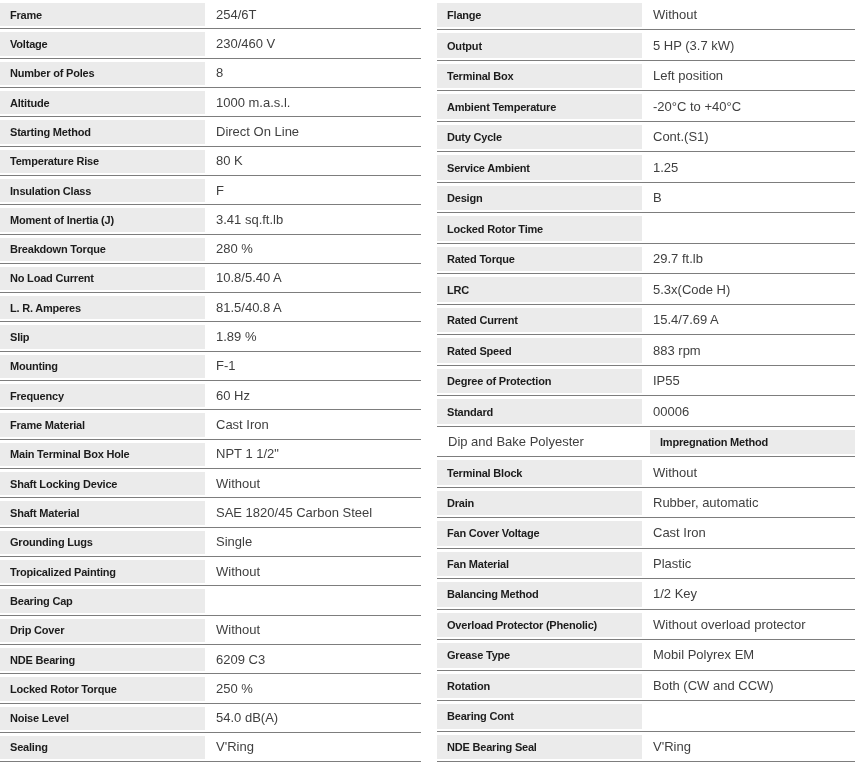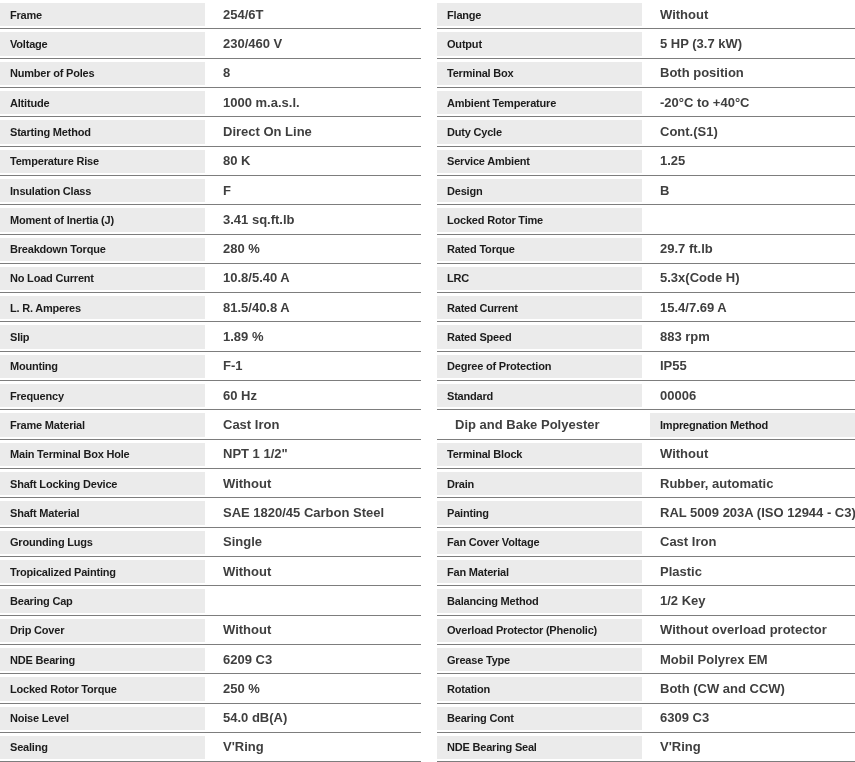--- a/index.html
+++ b/index.html
@@ -43,23 +43,23 @@
     margin: 3px 0 2px 0;
     background: var(--label-bg, #ebebeb);
     padding: 0 8px 0 10px;
     font-size: 11px;
     font-weight: 700;
     letter-spacing: -0.2px;
     color: var(--label-text, #1c1c1c);
   }
   .cell.value {
     flex: 1 1 auto;
-    padding-left: 18px;
+    padding-left: 11px;
     font-size: 13px;
-    font-weight: 700;
+    font-weight: 400;
     color: var(--value-text, #3f3f3f);
   }
 </style>
 </head>
 <body style="background: rgb(255, 255, 255);">
 
 <div class="sheet">
   <div class="spec-table" id="table-left">
   <div class="row">
     <div class="cell label">Frame</div>
@@ -196,21 +196,21 @@
     <div class="cell value">Without</div>
   </div>
 
   <div class="row">
     <div class="cell label">Output</div>
     <div class="cell value">5 HP (3.7 kW)</div>
   </div>
 
   <div class="row">
     <div class="cell label">Terminal Box</div>
-    <div class="cell value">Both position</div>
+    <div class="cell value">Left position</div>
   </div>
 
   <div class="row">
     <div class="cell label">Ambient Temperature</div>
     <div class="cell value">-20°C to +40°C</div>
   </div>
 
   <div class="row">
     <div class="cell label">Duty Cycle</div>
     <div class="cell value">Cont.(S1)</div>
@@ -268,24 +268,20 @@
   <div class="row">
     <div class="cell label">Terminal Block</div>
     <div class="cell value">Without</div>
   </div>
 
   <div class="row">
     <div class="cell label">Drain</div>
     <div class="cell value">Rubber, automatic</div>
   </div>
 
-  <div class="row">
-    <div class="cell label">Painting</div>
-    <div class="cell value">RAL 5009 203A (ISO 12944 - C3)</div>
-  </div>
 
   <div class="row">
     <div class="cell label">Fan Cover Voltage</div>
     <div class="cell value">Cast Iron</div>
   </div>
 
   <div class="row">
     <div class="cell label">Fan Material</div>
     <div class="cell value">Plastic</div>
   </div>
@@ -305,21 +301,20 @@
     <div class="cell value">Mobil Polyrex EM</div>
   </div>
 
   <div class="row">
     <div class="cell label">Rotation</div>
     <div class="cell value">Both (CW and CCW)</div>
   </div>
 
   <div class="row">
     <div class="cell label">Bearing Cont</div>
-    <div class="cell value">6309 C3</div>
   </div>
 
   <div class="row">
     <div class="cell label">NDE Bearing Seal</div>
     <div class="cell value">V'Ring</div>
   </div>
 </div>
 </div>
 
 </body></html>

